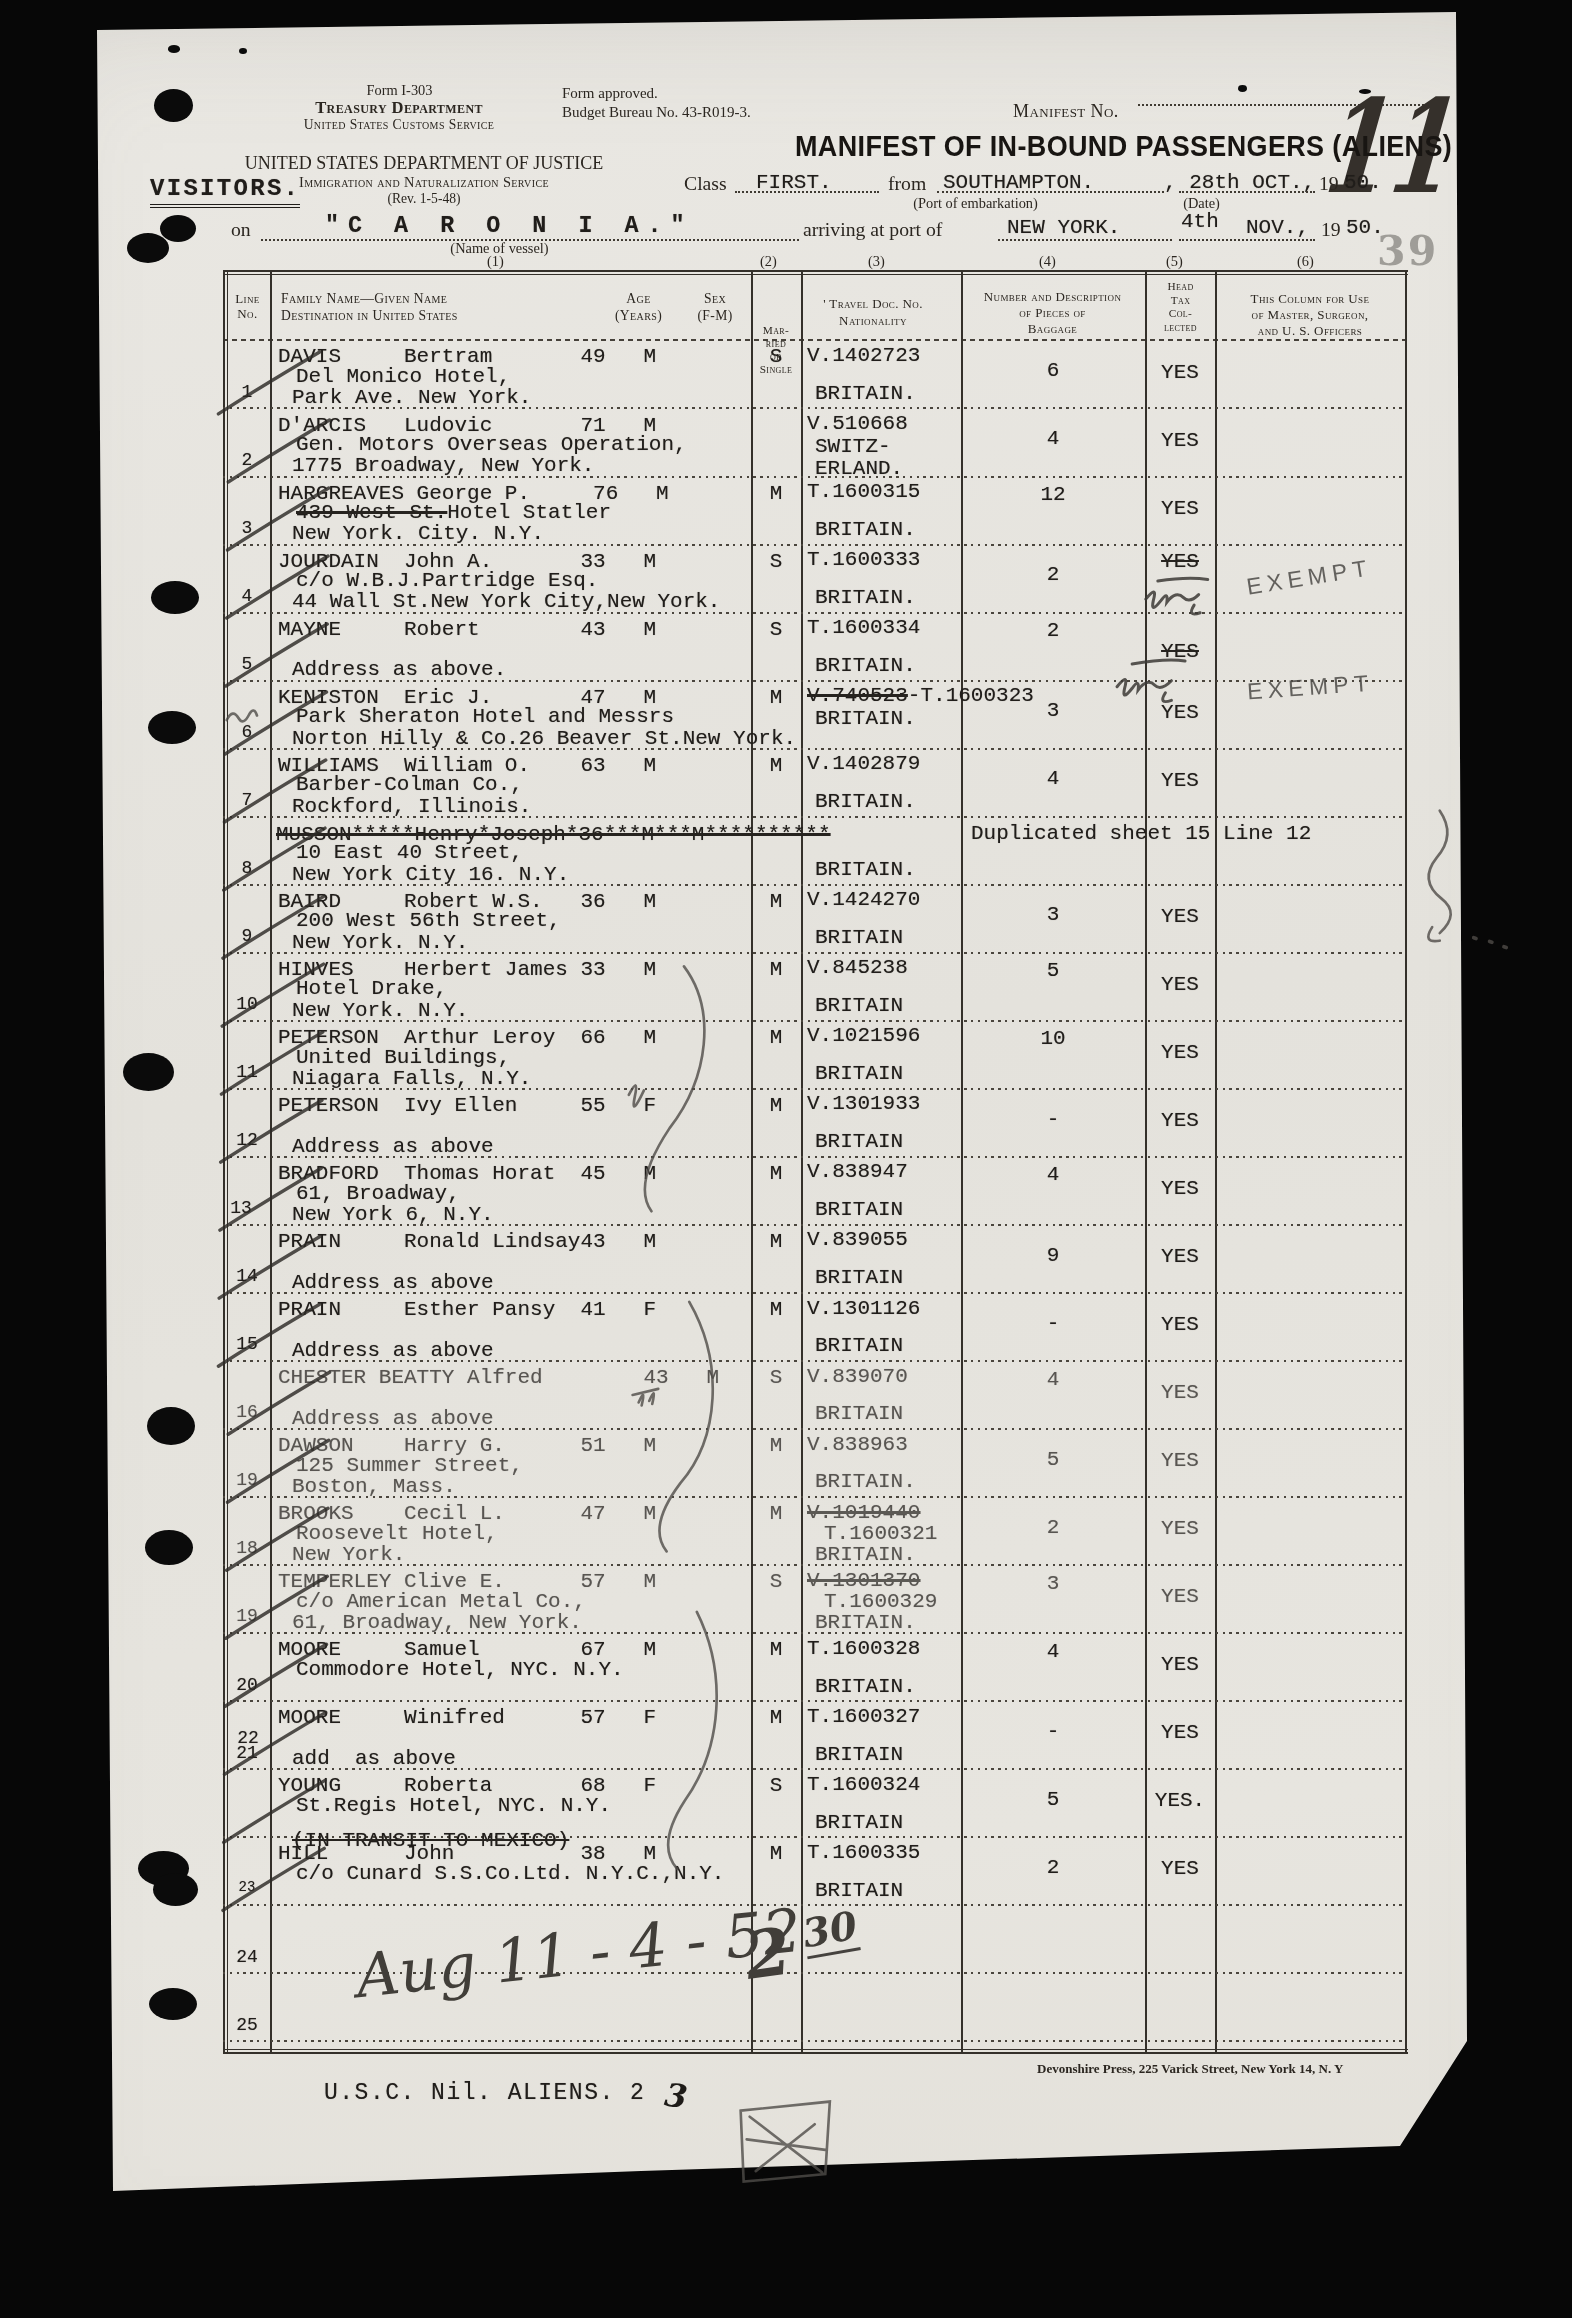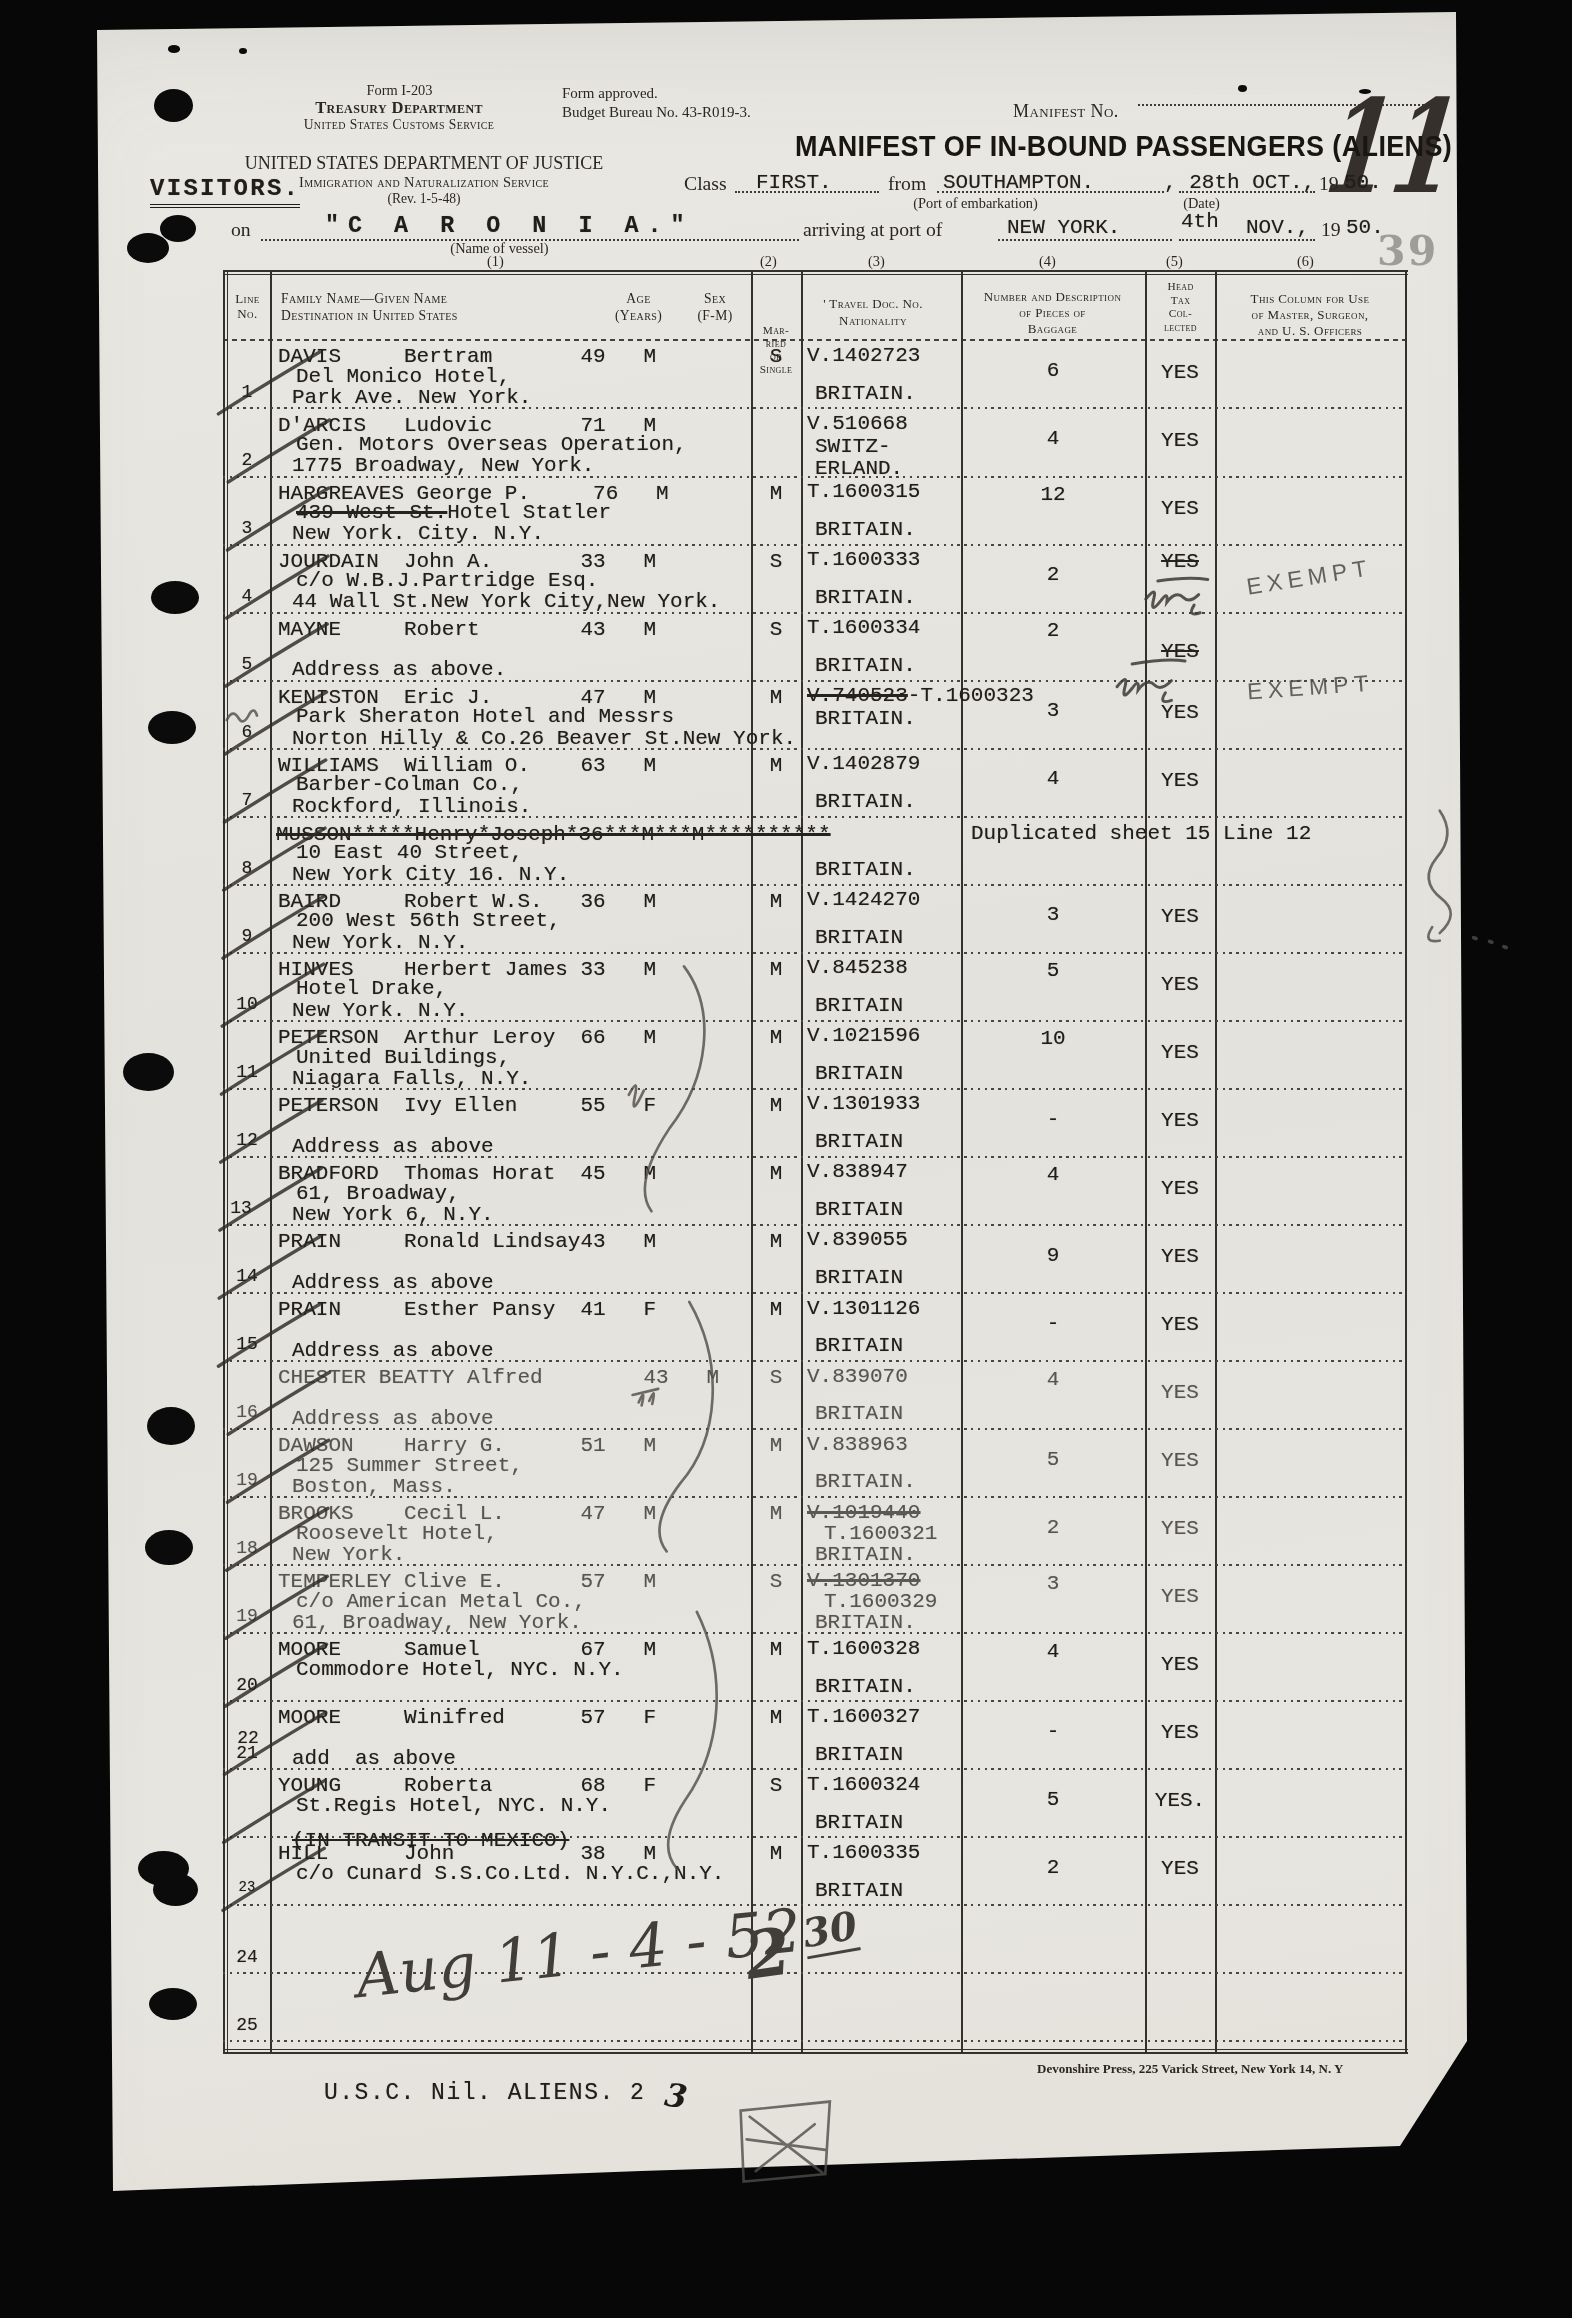--- a/index.html
+++ b/index.html
@@ -42,21 +42,21 @@
       <div class="hole" style="left: 151px; top: 581px; width: 48px; height: 33px;"></div>
       <div class="hole" style="left: 148px; top: 711px; width: 48px; height: 33px;"></div>
       <div class="hole" style="left: 123px; top: 1053px; width: 51px; height: 38px;"></div>
       <div class="hole" style="left: 147px; top: 1407px; width: 48px; height: 38px;"></div>
       <div class="hole" style="left: 145px; top: 1530px; width: 48px; height: 35px;"></div>
       <div class="hole" style="left: 138px; top: 1851px; width: 51px; height: 35px;"></div>
       <div class="hole" style="left: 153px; top: 1873px; width: 45px; height: 33px;"></div>
       <div class="hole" style="left: 149px; top: 1988px; width: 48px; height: 32px;"></div>
     </div>
 
-  <div class="abs printed ctr" style="left:286px;top:82px;width:227px;font-size:14.4px;">Form I-203</div>
+  <div class="abs printed ctr" style="left:286px;top:82px;width:227px;font-size:14.4px;">Form I-303</div>
   <div class="abs printed sc ctr" style="left:248px;top:98px;width:302px;font-size:16.6px;font-weight:bold;">Treasury Department</div>
   <div class="abs printed sc ctr" style="left:248px;top:117px;width:302px;font-size:13.6px;">United States Customs Service</div>
   <div class="abs printed" style="left:562px;top:85px;font-size:15px;">Form approved.</div>
   <div class="abs printed" style="left:562px;top:104px;font-size:15px;">Budget Bureau No. 43-R019-3.</div>
   <div class="abs printed ctr" style="left:197px;top:153px;width:454px;font-size:18px;">UNITED STATES DEPARTMENT OF JUSTICE</div>
   <div class="abs printed sc ctr" style="left:197px;top:174px;width:454px;font-size:14.4px;">Immigration and Naturalization Service</div>
   <div class="abs printed ctr" style="left:197px;top:191px;width:454px;font-size:13.6px;">(Rev. 1-5-48)</div>
 
   <div class="abs printed sc" style="left:1013px;top:101px;font-size:18px;">Manifest No.</div>
   <div class="dotu" style="left:1138px;top:104px;width:302px;"></div>

